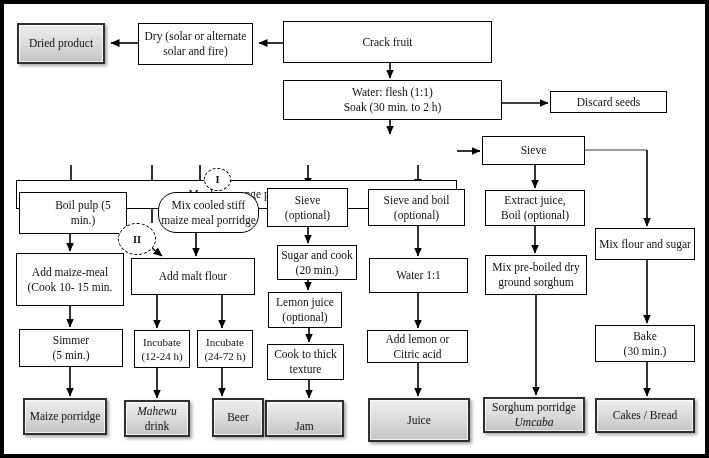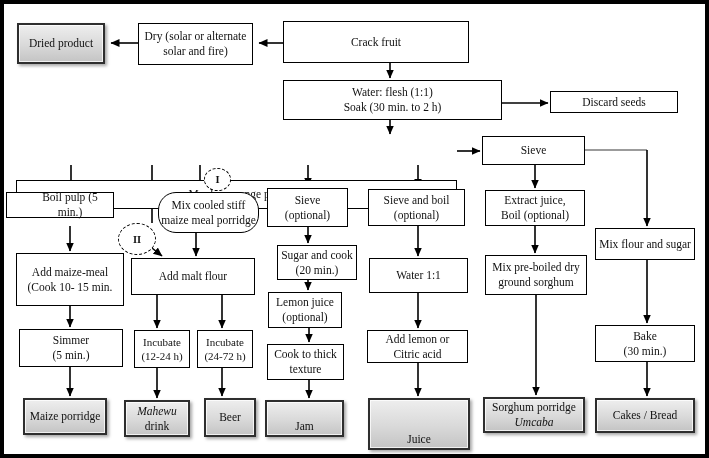--- a/index.html
+++ b/index.html
@@ -79,46 +79,46 @@
     </g>
   </svg>
 
   <div class="node product" style="left:17px;top:23px;width:88px;height:41px;">
     <span class="ln">Dried product</span>
   </div>
   <div class="node" style="left:138px;top:23px;width:115px;height:42px;">
     <span class="ln">Dry (solar or alternate</span>
     <span class="ln">solar and fire)</span>
   </div>
-  <div class="node" style="left:283px;top:21px;width:186px;height:42px;">
+  <div class="node" style="left:283px;top:21px;width:209px;height:42px;">
     <span class="ln">Crack fruit</span>
   </div>
   <div class="node" style="left:283px;top:80px;width:219px;height:40px;">
     <span class="ln">Water: flesh (1:1)</span>
     <span class="ln">Soak (30 min. to 2 h)</span>
   </div>
-  <div class="node" style="left:550px;top:91px;width:128px;height:22px;">
+  <div class="node" style="left:550px;top:91px;width:117px;height:22px;">
     <span class="ln">Discard seeds</span>
   </div>
 
   <div class="node" style="left:16px;top:136px;width:441px;height:29px;margin-top:44px;">
     <span class="ln">Monkey orange pulp</span>
   </div>
   <div class="node" style="left:482px;top:136px;width:103px;height:29px;">
     <span class="ln">Sieve</span>
   </div>
 
   <div class="circle" style="left:204px;top:168px;width:27px;height:23px;">
     <span>I</span>
   </div>
   <div class="circle" style="left:118px;top:223px;width:38px;height:32px;">
     <span>II</span>
   </div>
 
-  <div class="node" style="left:6px;top:192px;width:108px;height:26px;padding-left:22px;">
+  <div class="node" style="left:19px;top:192px;width:108px;height:42px;padding-left:22px;">
     <span class="ln">Boil pulp (5 min.)</span>
   </div>
   <div class="node" style="left:158px;top:192px;width:101px;height:41px;border-radius:18px;">
     <span class="ln">Mix cooled stiff</span>
     <span class="ln">maize meal porridge</span>
   </div>
   <div class="node" style="left:267px;top:188px;width:81px;height:39px;">
     <span class="ln">Sieve</span>
     <span class="ln">(optional)</span>
   </div>
@@ -182,27 +182,27 @@
     <span class="ln">(30 min.)</span>
   </div>
 
   <div class="node product" style="left:23px;top:398px;width:84px;height:37px;">
     <span class="ln">Maize porridge</span>
   </div>
   <div class="node product" style="left:124px;top:400px;width:66px;height:37px;">
     <span class="ln it">Mahewu</span>
     <span class="ln">drink</span>
   </div>
-  <div class="node product" style="left:204px;top:398px;width:52px;height:39px;">
+  <div class="node product" style="left:212px;top:398px;width:52px;height:39px;">
     <span class="ln">Beer</span>
   </div>
   <div class="node product" style="left:265px;top:400px;width:79px;height:37px;justify-content:flex-end;">
     <span class="ln">Jam</span>
   </div>
-  <div class="node product" style="left:368px;top:398px;width:102px;height:52px;justify-content:flex-end;">
+  <div class="node product" style="left:368px;top:398px;width:102px;height:44px;">
     <span class="ln">Juice</span>
   </div>
   <div class="node product" style="left:483px;top:397px;width:102px;height:36px;">
     <span class="ln">Sorghum porridge</span>
     <span class="ln it">Umcaba</span>
   </div>
   <div class="node product" style="left:595px;top:398px;width:100px;height:35px;">
     <span class="ln">Cakes / Bread</span>
   </div>
 </div>

